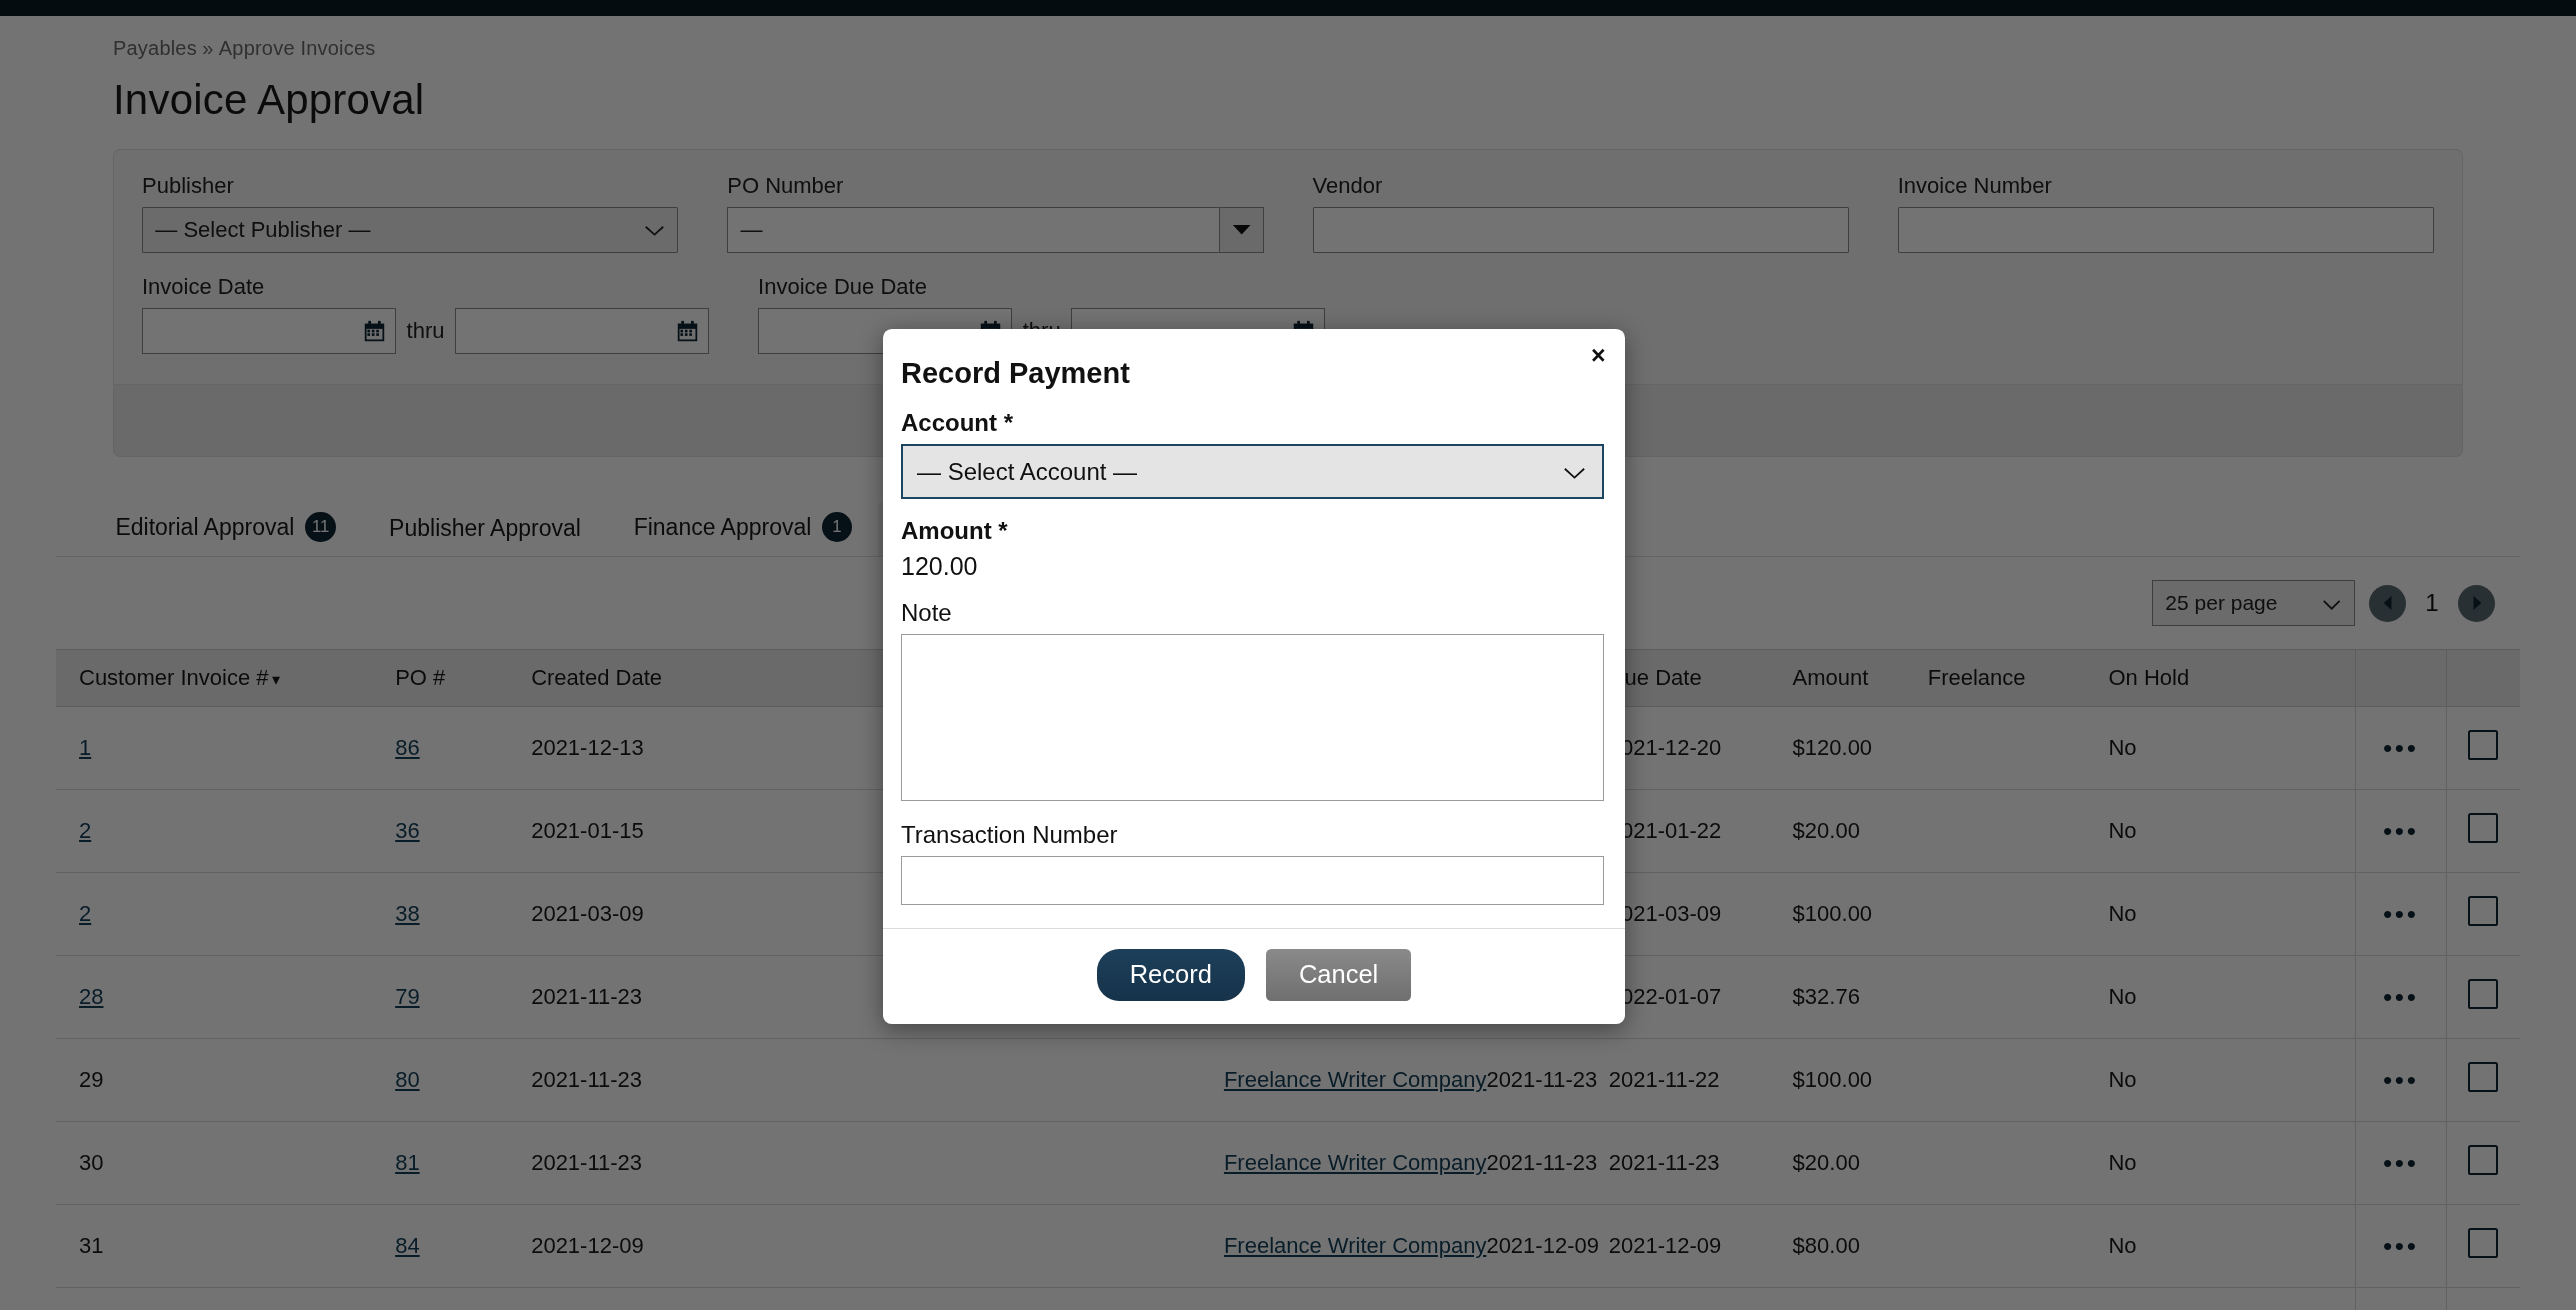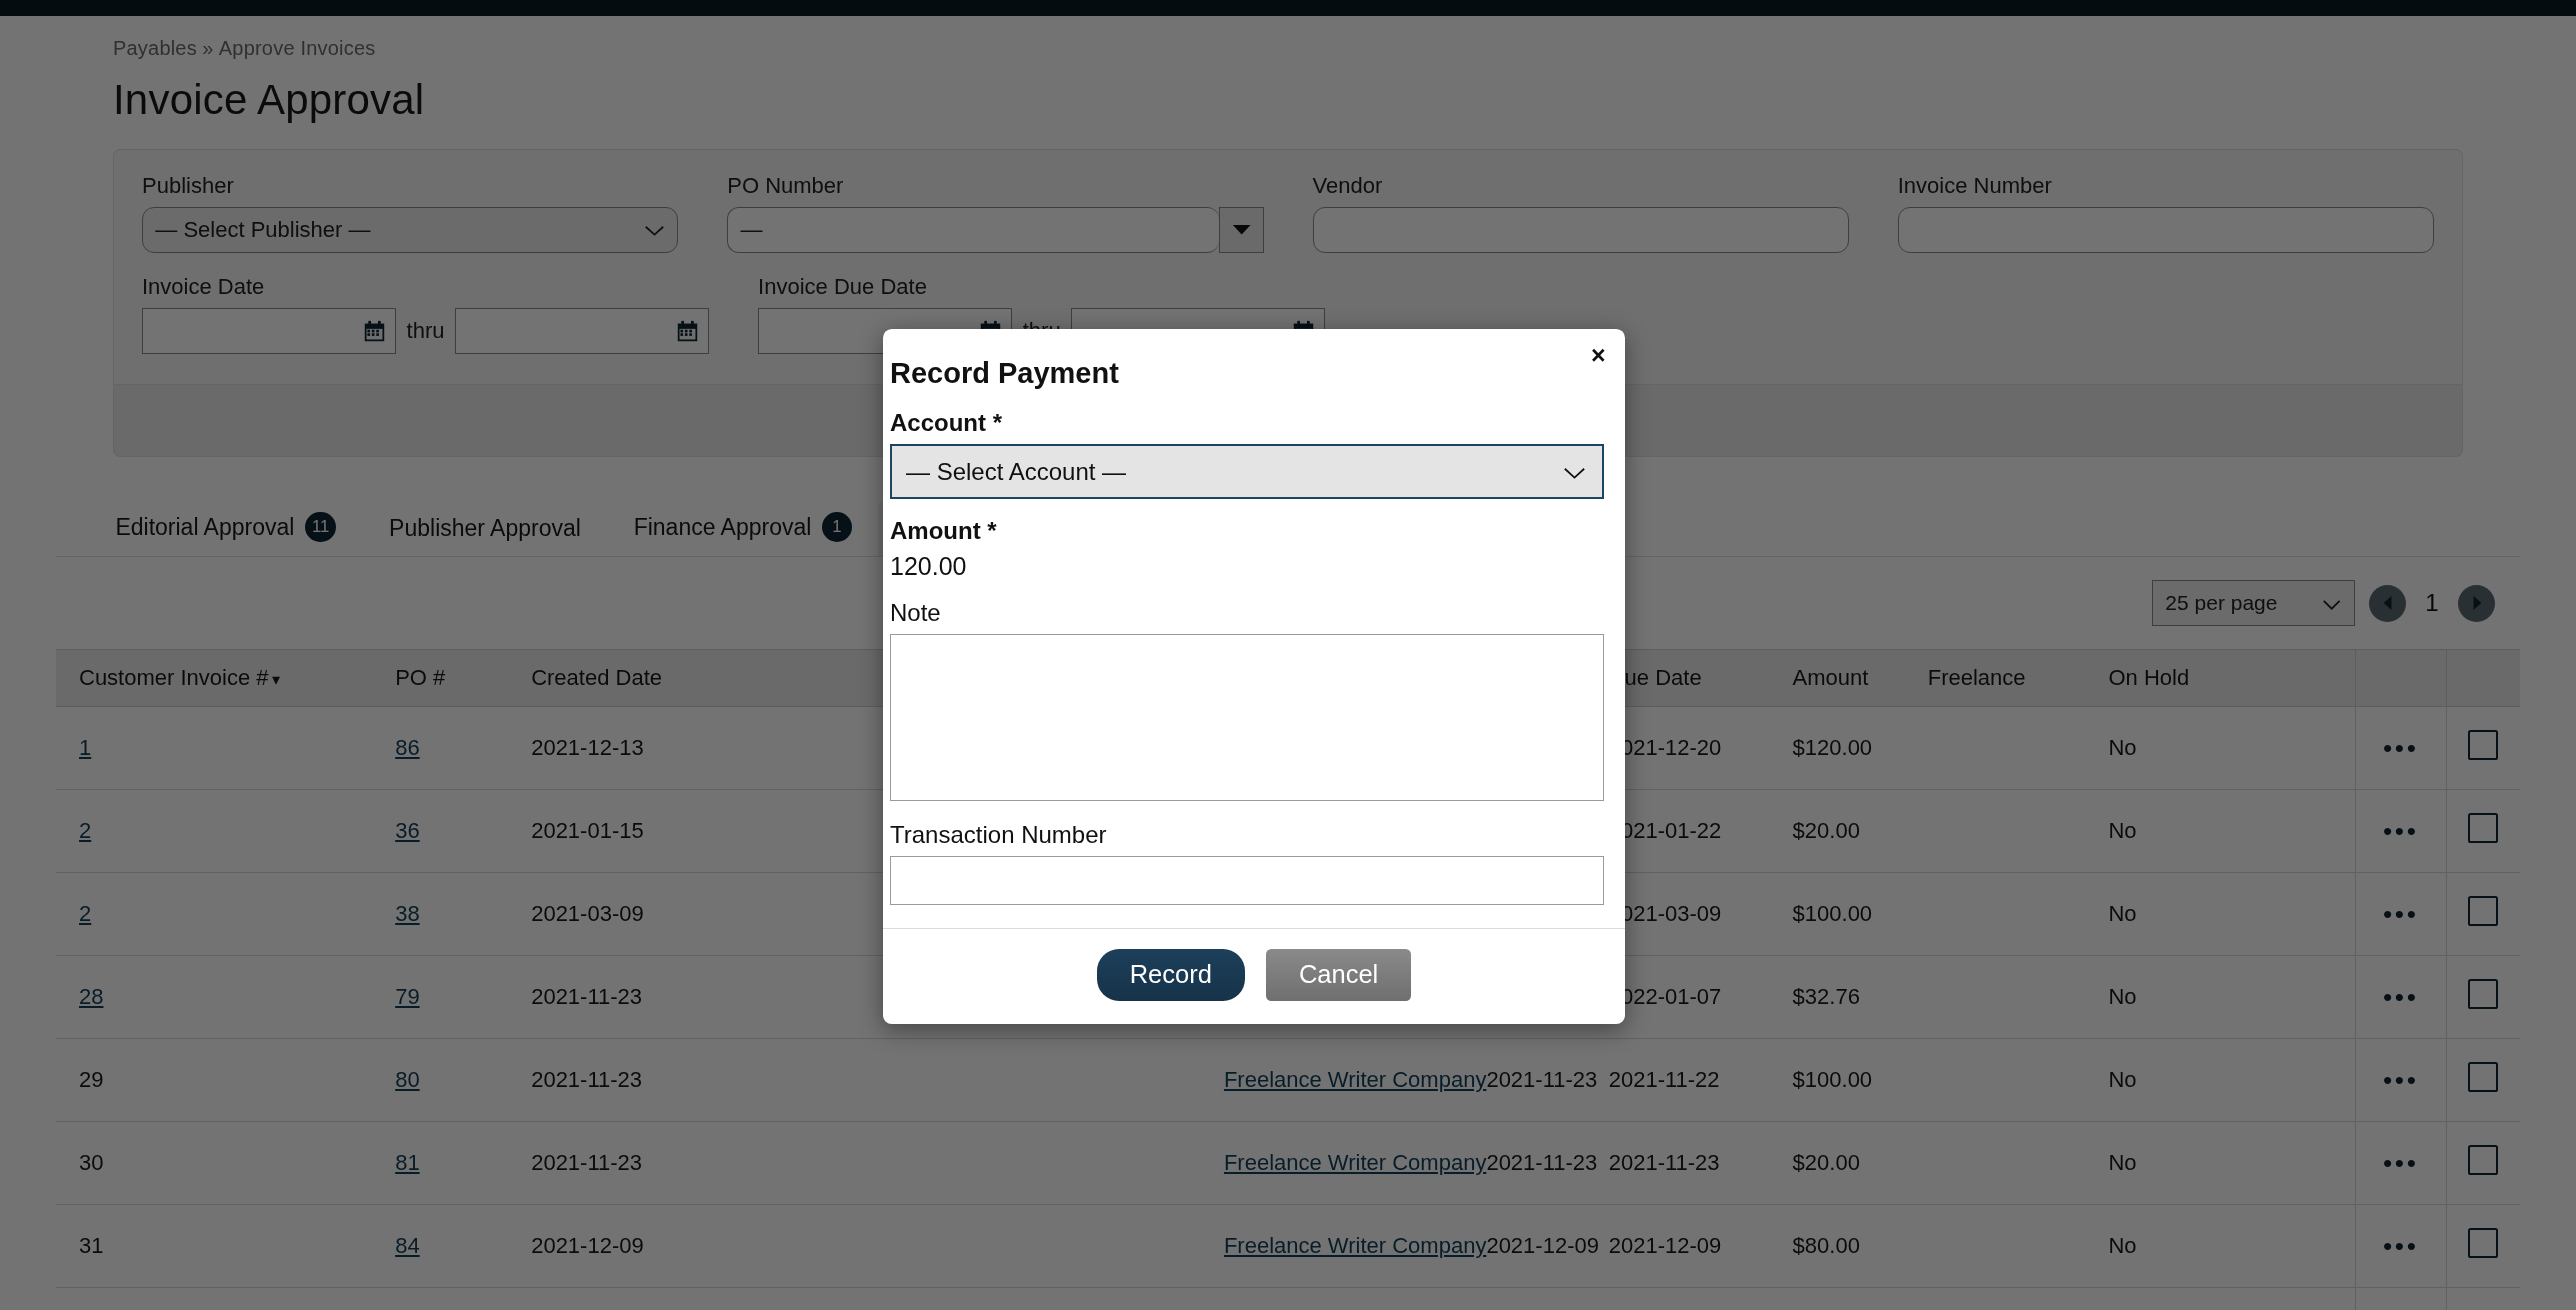--- a/index.html
+++ b/index.html
@@ -70,21 +70,21 @@
   }
   .sel-box, .txt-box {
     width: 100%;
     height: 46px;
     border: 0.9px solid #8b8b8b;
     background: #eeeeee;
     font-size: 22px;
     color: #222;
     padding: 0 12.3px;
     font-family: "Liberation Sans", sans-serif;
-    border-radius: 12px;
+    border-radius: 1px;
     display: flex; align-items: center;
     position: relative;
   }
   .txt-box { background: #ffffff; }
   .sel-box .caret {
     position: absolute; right: 12.3px; top: 50%;
     transform: translateY(-50%);
   }
   .combo-wrap { display: flex; }
   .combo-wrap .txt-box { border-right: none; }
@@ -234,21 +234,21 @@
     z-index: 100;
     box-shadow: 0 5.3px 23px rgba(0,0,0,0.4);
     padding: 0;
   }
   .modal-close {
     position: absolute; right: 19.4px; top: 14px;
     font-size: 25px; line-height: 1;
     color: #111; cursor: pointer;
     font-weight: bold;
   }
-  .modal-body { padding: 21px 21px 0 7px; }
+  .modal-body { padding: 21px 21px 0 18px; }
   .modal-title {
     font-size: 29px;
     font-weight: bold;
     color: #111;
     margin: 7px 0 19.4px 0;
   }
   .fld-label {
     font-size: 24px;
     color: #111;
     margin-bottom: 7px;

